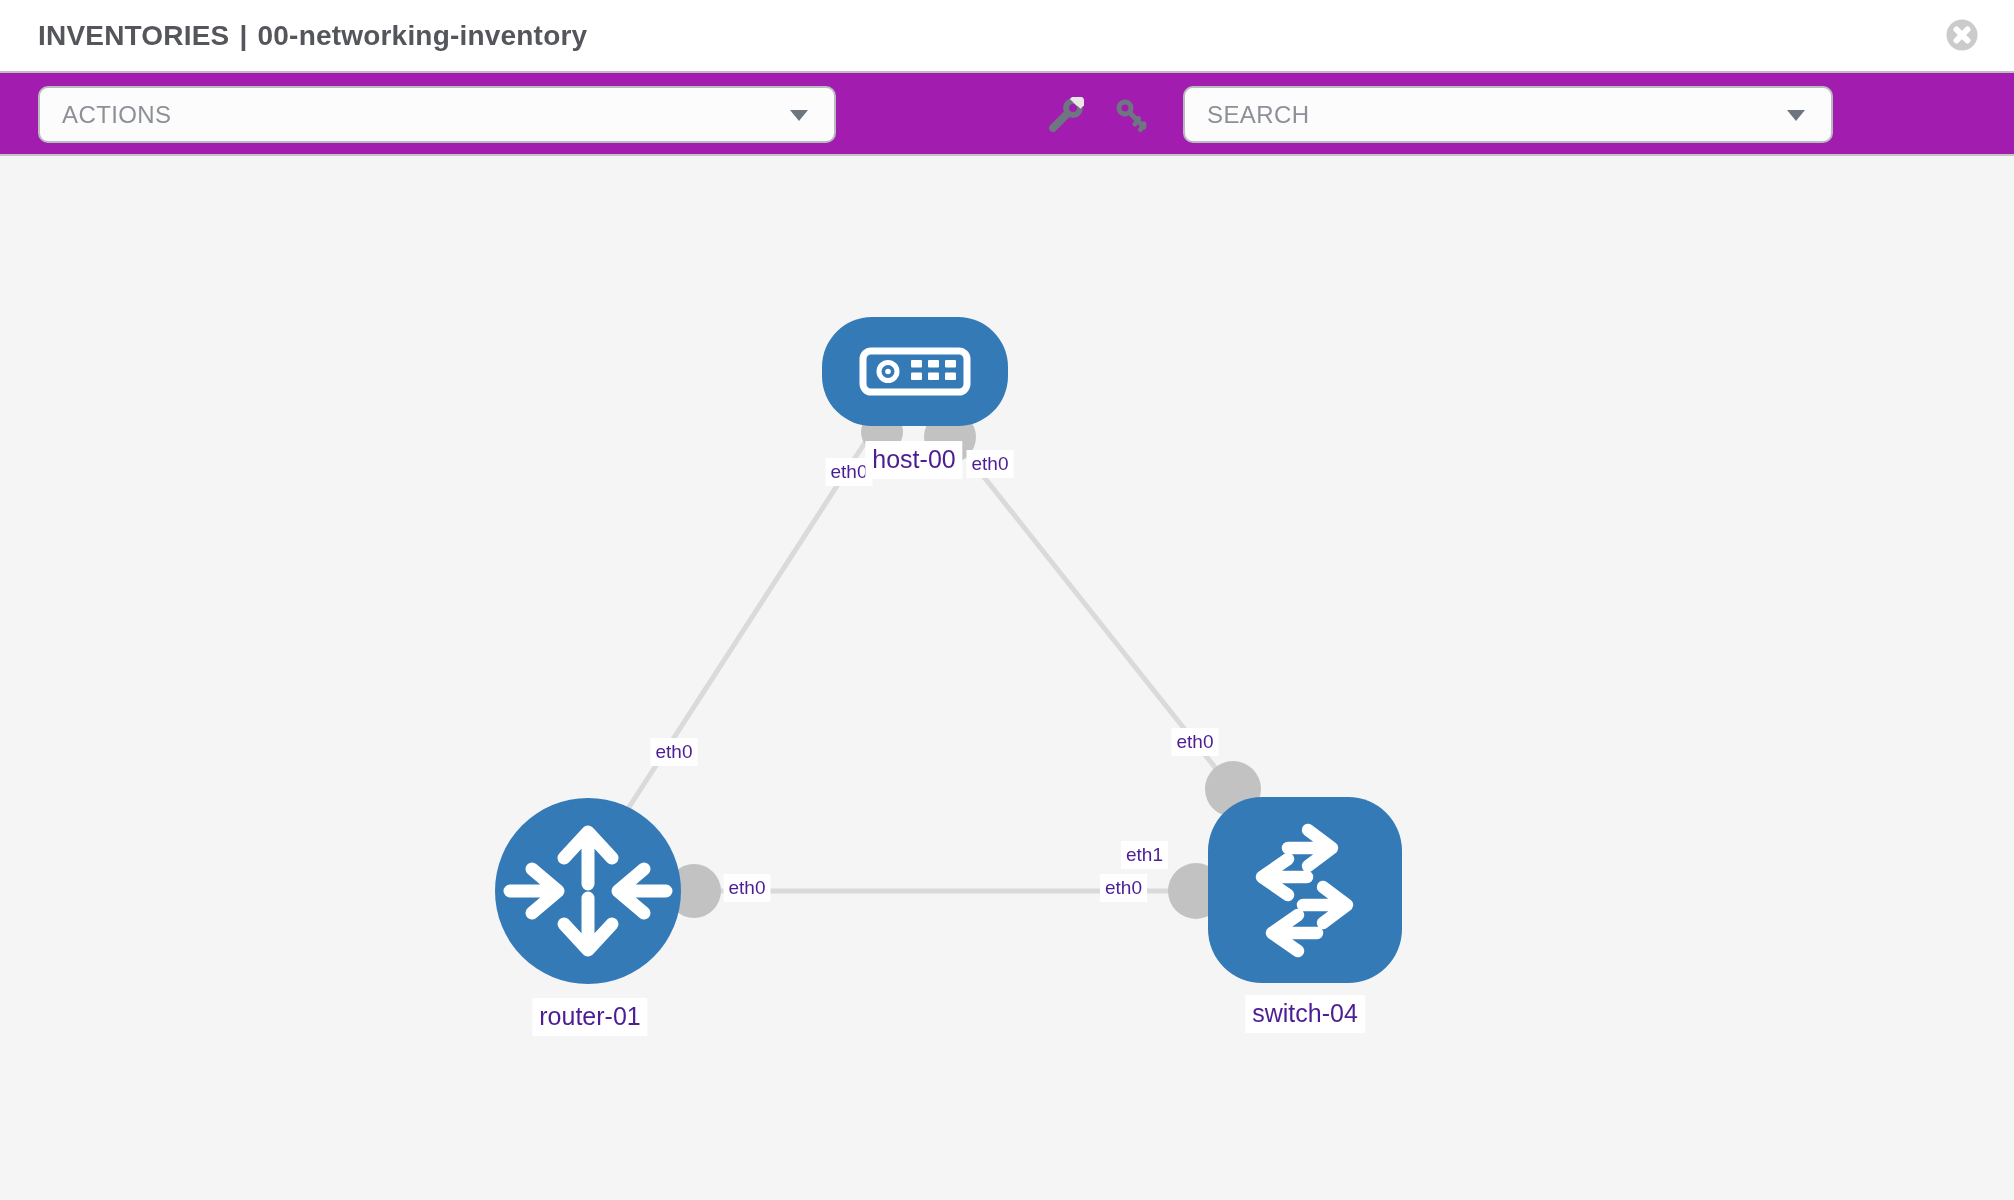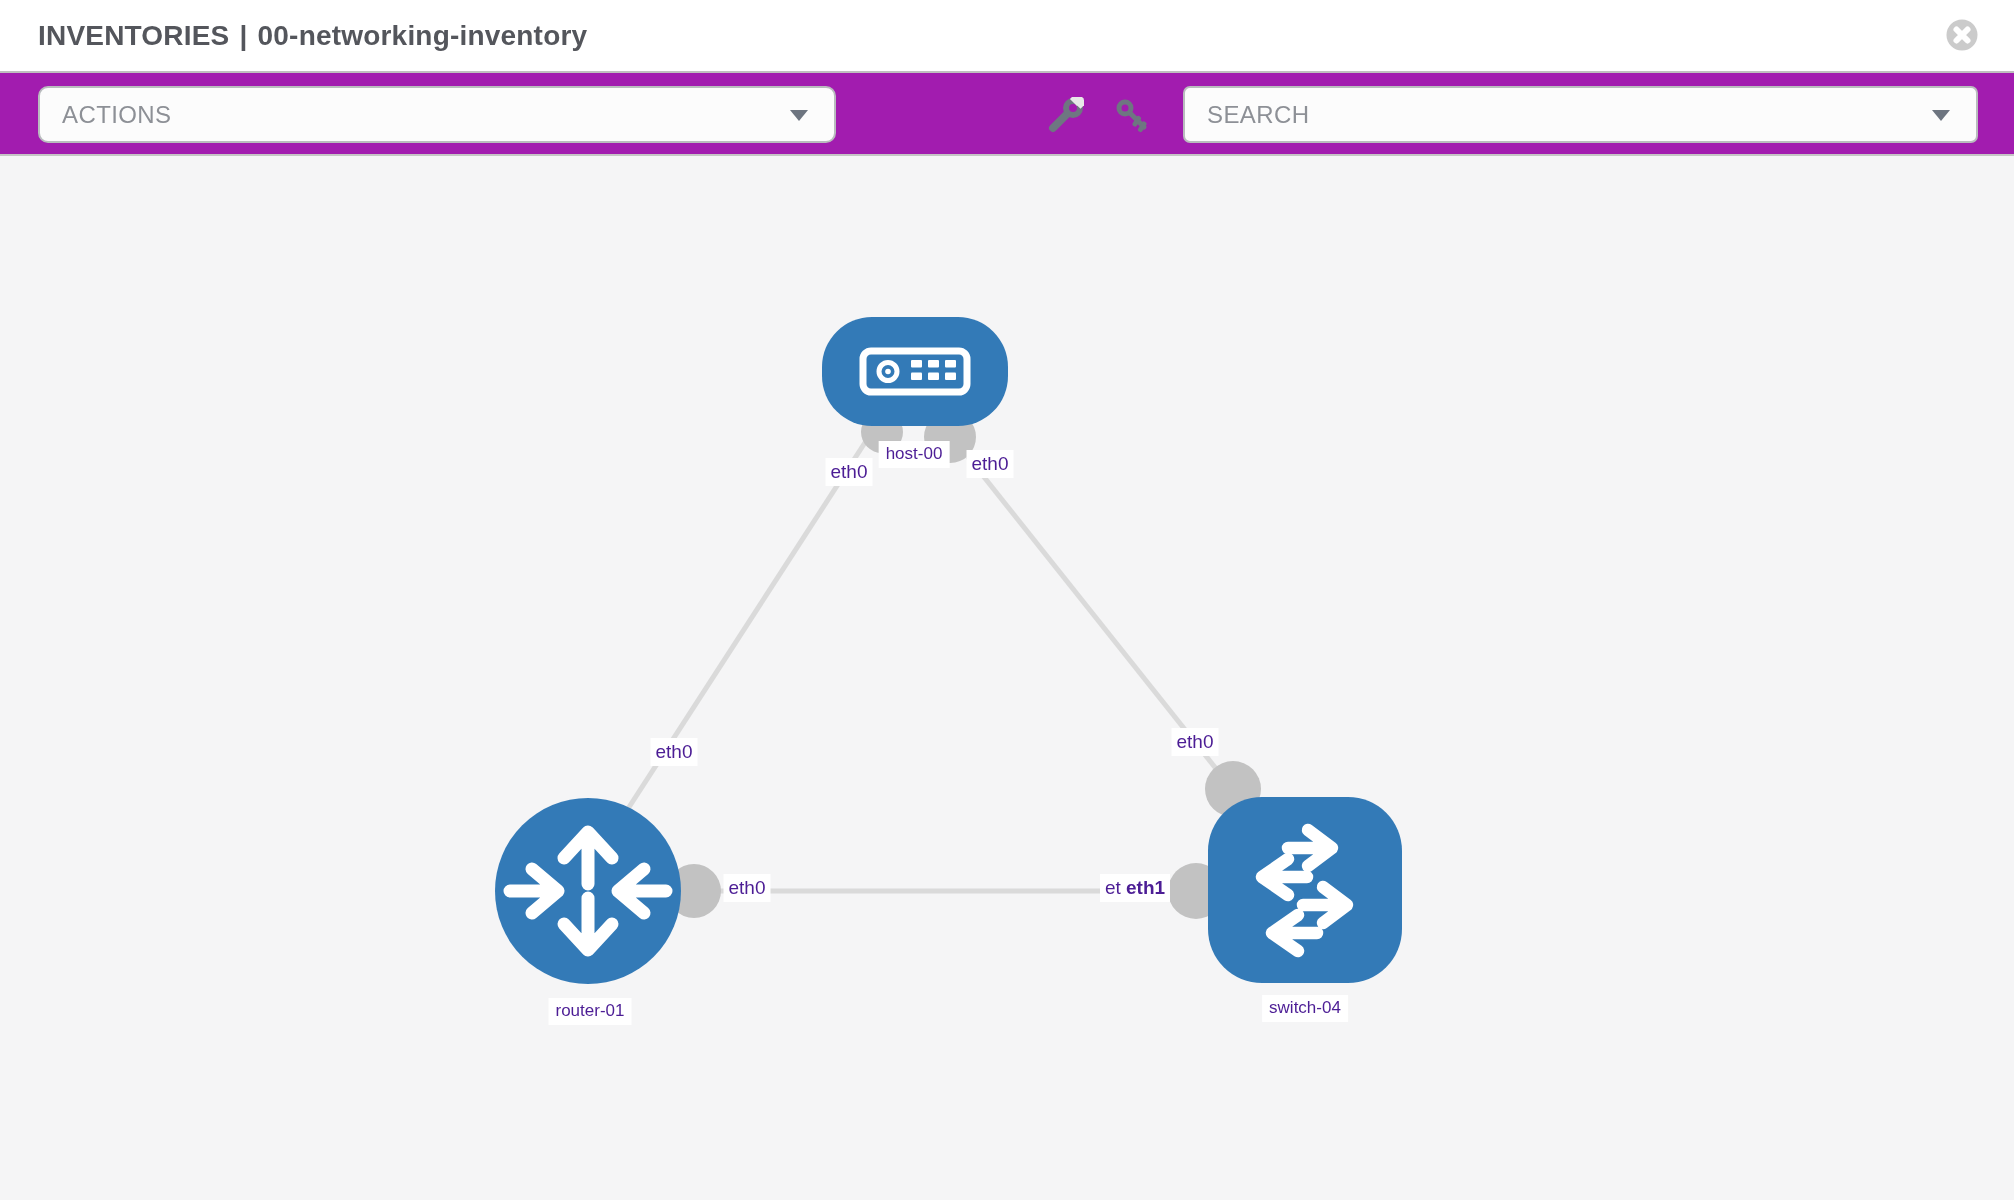--- a/index.html
+++ b/index.html
@@ -36,39 +36,39 @@
     font-size:24px;color:#8d9096;cursor:pointer;
   }
   .dropdown .dd-label{padding-left:22px;letter-spacing:.4px;}
   .caret{
     position:absolute;right:26px;top:50%;margin-top:-5px;
     width:0;height:0;
     border-left:9px solid transparent;border-right:9px solid transparent;
     border-top:11px solid #6d7580;
   }
   .dd-actions{left:38px;width:798px;}
-  .dd-search{left:1183px;width:795px;border-radius:7px;}
+  .dd-search{left:1183px;width:650px;}
   .tool-icon-btn{
     position:absolute;top:24px;width:38px;height:38px;
     background:transparent;border:none;padding:0;cursor:pointer;
   }
   .btn-wrench{left:1046px;}
   .btn-key{left:1114px;}
 
   
   .canvas{
     position:relative;height:1044px;background:#f5f5f6;overflow:hidden;
   }
   .canvas svg.topo{position:absolute;left:0;top:0;}
   .chip{
     position:absolute;z-index:2;background:#ffffff;color:#4c1d95;
     font-size:19px;line-height:1.35;padding:1px 5px;white-space:nowrap;
   }
   .chip.center{transform:translateX(-50%);}
-  .chip.node-label{font-size:17px;padding:2px 7px;text-align:right;}
+  .chip.node-label{font-size:25px;padding:2px 7px;text-align:right;}
   .chip.back{z-index:2;}
   .chip.front{z-index:3;}
 </style>
 </head>
 <body>
 
 <div id="app">
 
   <div class="header">
     <div class="page-title">
@@ -162,21 +162,21 @@
         </g>
       </g>
     </svg>
 
     <div class="chip center" style="left:849px;top:302px;">eth0</div>
     <div class="chip center" style="left:990px;top:294px;">eth0</div>
     <div class="chip center" style="left:674px;top:582px;">eth0</div>
     <div class="chip center" style="left:1195px;top:572px;">eth0</div>
     <div class="chip center" style="left:747px;top:718px;">eth0</div>
     <div class="chip back" style="left:1100px;top:718px;">eth0</div>
-    <div class="chip front" style="left:1121px;top:718px;font-weight:bold;">eth1</div>
+    <div class="chip front" style="left:1121px;top:685px;">eth1</div>
 
     <div class="chip center node-label" style="left:914px;top:285px;">host-00</div>
     <div class="chip center node-label" style="left:590px;top:842px;">router-01</div>
     <div class="chip center node-label" style="left:1305px;top:839px;">switch-04</div>
 
   </div>
 
 </div>
 
 </body></html>

